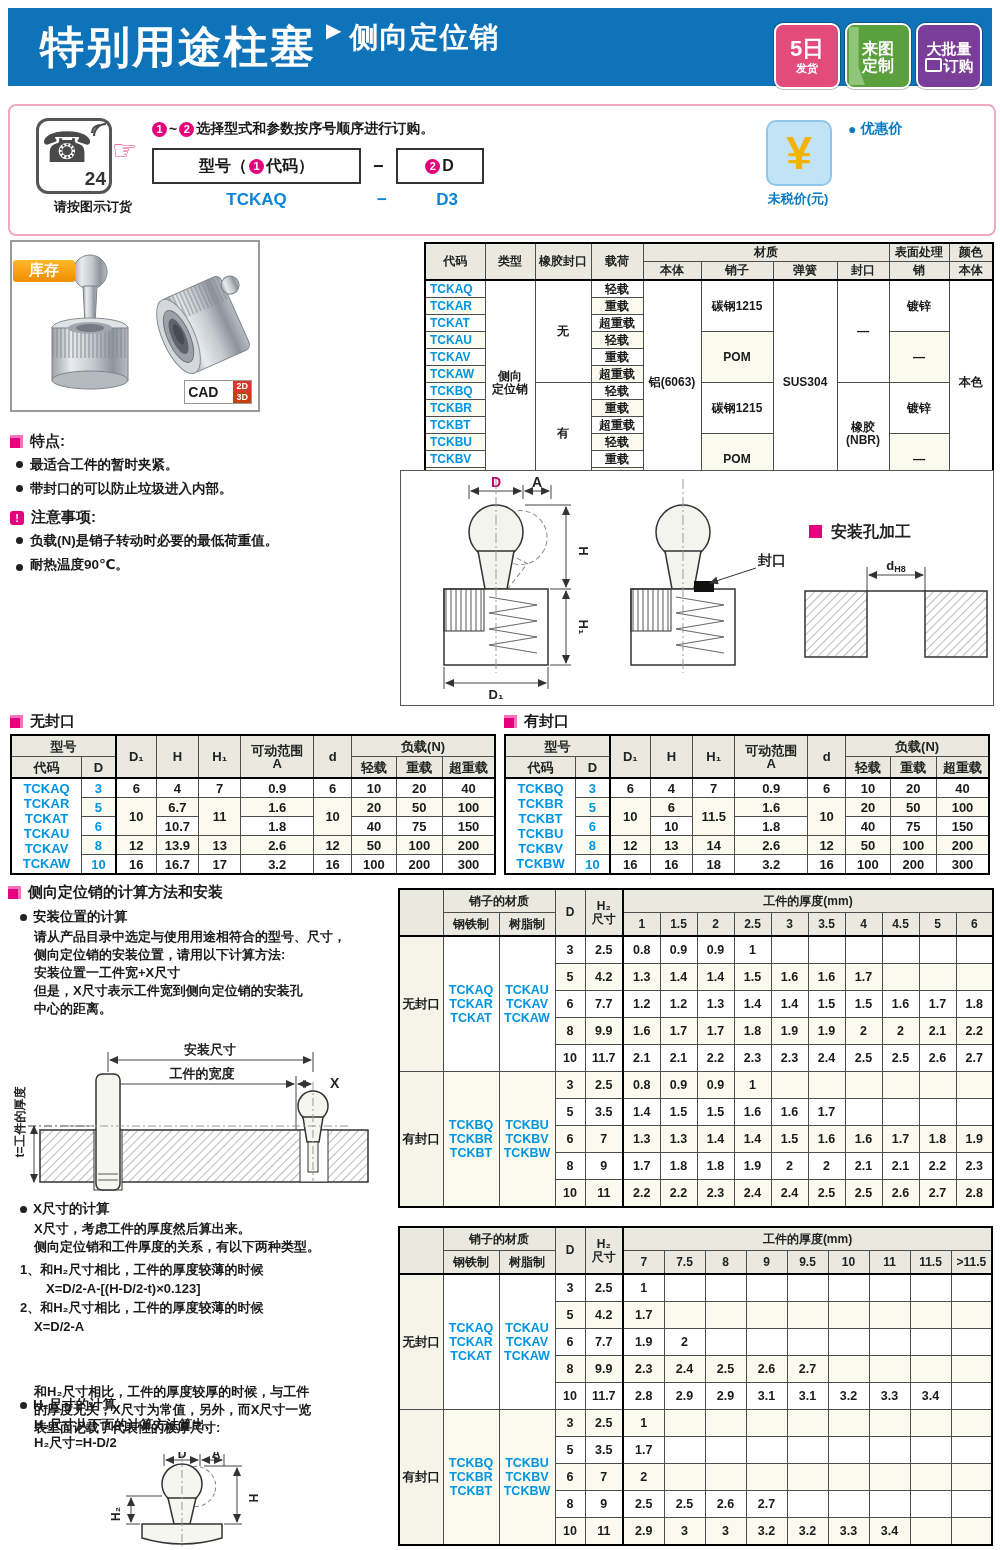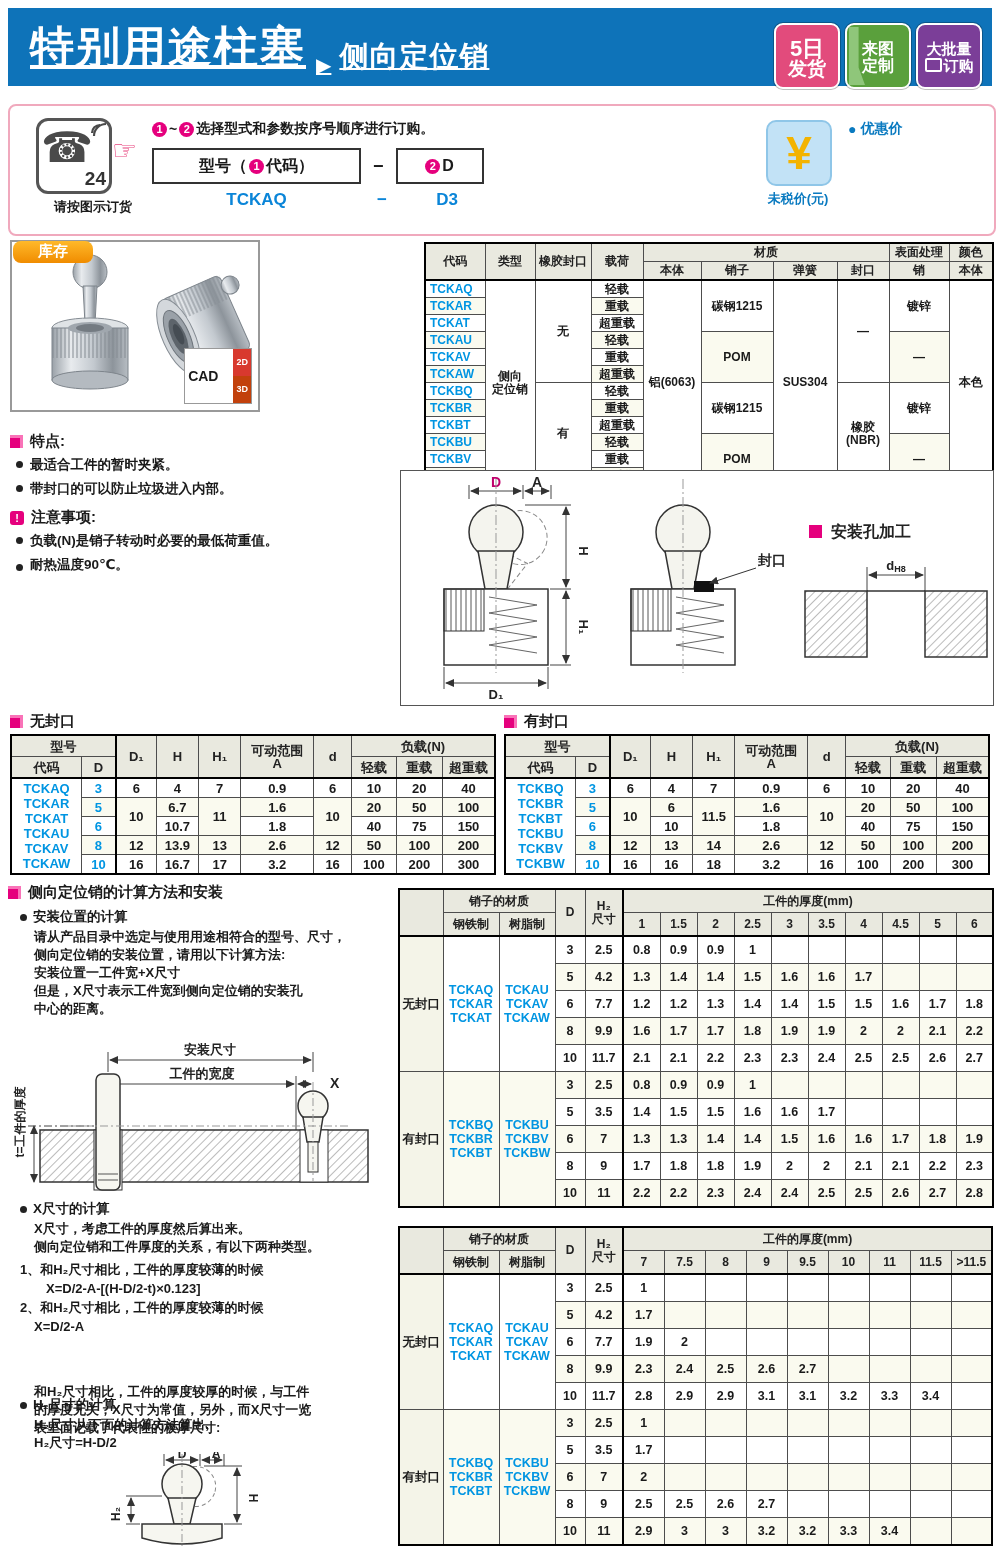--- a/index.html
+++ b/index.html
@@ -1,34 +1,34 @@
 <!DOCTYPE html>
 <html><head>
 <meta charset="utf-8">
 <style>
   html,body{margin:0;padding:0;}
   body{width:1000px;height:1550px;position:relative;background:#fff;
        font-family:"Liberation Sans","DejaVu Sans",sans-serif;color:#1a1a1a;overflow:hidden;}
   .abs{position:absolute;}
   
   .hdr{left:8px;top:8px;width:984px;height:78px;background:#0e73b9;display:flex;align-items:center;}
-  .hdr-title{display:flex;align-items:flex-end;color:#fff;padding-left:22px;white-space:nowrap;text-decoration:underline;}
+  .hdr-title{display:flex;align-items:flex-start;color:#fff;padding-left:32px;white-space:nowrap;}
   .t-main{font-size:44px;font-weight:bold;letter-spacing:2px;}
   .t-arrow{font-size:20px;margin:0 8px 0 10px;}
   .t-sub{font-size:29px;font-weight:bold;letter-spacing:1px;}
   .hdr-badges{position:absolute;right:10px;top:15px;display:flex;gap:5px;}
   .badge{width:62px;height:62px;border-radius:9px;border:2px solid #fff;box-shadow:0 0 0 1px rgba(0,0,0,.25);
          display:flex;flex-direction:column;align-items:center;justify-content:center;color:#fff;font-weight:bold;position:relative;overflow:hidden;}
   .b-pink{background:#e24b7c;}
   .b-green{background:#5aa03c;}
   .b-purple{background:#7b3e98;}
   .badge .l1{font-size:22px;line-height:24px;}
   .b-green .l1,.b-green .l2{font-size:16px;line-height:18px;}
   .b-purple .l1{font-size:15px;line-height:18px;}
-  .badge .l2{font-size:19px;line-height:15px;}
+  .badge .l2{font-size:11px;line-height:15px;}
   .ruler{position:absolute;left:2px;top:2px;width:16px;height:58px;background:#9ccf8a;opacity:.8;
          clip-path:polygon(0 0,60% 0,60% 70%,100% 100%,0 100%);}
   .cart{display:inline-block;width:13px;height:10px;border:2px solid #fff;border-radius:2px;margin-right:2px;}
   
   .order{left:8px;top:104px;width:984px;height:128px;border:2px solid #f0a9bd;border-radius:8px;background:#fff;}
   .phone-box{left:26px;top:12px;width:70px;height:70px;border:3px solid #555;border-radius:12px;}
   .phone-glyph{position:absolute;left:2px;top:6px;font-size:42px;color:#4a4a4a;line-height:42px;}
   .phone-24{position:absolute;right:3px;bottom:1px;font-size:19px;font-weight:bold;color:#333;}
   .waves{position:absolute;right:-2px;top:-4px;}
   .phone-caption{left:6px;top:92px;width:116px;text-align:right;font-size:13px;font-weight:bold;}
@@ -45,25 +45,25 @@
   .ex1{width:209px;text-align:center;} .exd{width:42px;text-align:center;} .ex2{width:88px;text-align:center;}
   .yen-box{left:756px;top:14px;width:62px;height:62px;background:#c2e2f6;border:2px solid #8fc6e8;border-radius:10px;
            display:flex;align-items:center;justify-content:center;font-size:46px;font-weight:bold;color:#f3b300;}
   .tax-note{left:738px;top:84px;width:100px;text-align:center;color:#0a7ac0;font-size:13px;font-weight:bold;}
   .price-title{left:838px;top:14px;display:flex;align-items:center;gap:4px;color:#0a7ac0;font-size:14px;font-weight:bold;}
   .price-tbl{left:838px;top:36px;border-collapse:collapse;table-layout:fixed;}
   .price-tbl td{border:1px solid #777;font-size:12px;font-weight:bold;text-align:center;height:21px;padding:0 2px;background:#fff;}
   .price-tbl td.ph{background:#cfe9f8;}
   
   .photo-box{left:10px;top:240px;width:246px;height:168px;border:2px solid #999;background:#fff;}
-  .stock{left:13px;top:241px;background:linear-gradient(#ffb92a,#f08c00);color:#fff;font-size:15px;font-weight:bold;
-         padding:1px 25px 2px;border-radius:8px;z-index:3;}
+  .stock{left:13px;top:260px;background:linear-gradient(#ffb92a,#f08c00);color:#fff;font-size:15px;font-weight:bold;
+         padding:1px 16px 2px;border-radius:3px;z-index:3;}
   .cad{right:4px;bottom:4px;position:absolute;display:flex;align-items:center;border:1px solid #999;background:#fff;z-index:3;gap:12px;}
   .cad-txt{font-size:14px;font-weight:bold;padding:3px 3px;}
-  .cad-col span{display:block;font-size:9px;font-weight:bold;color:#fff;padding:8px 3px;line-height:11px;text-align:center;}
+  .cad-col span{display:block;font-size:9px;font-weight:bold;color:#fff;padding:0 3px;line-height:11px;text-align:center;}
   .cad-2d{background:#d8392e;} .cad-3d{background:#c2410c;}
   .sec-line{display:flex;align-items:center;gap:7px;font-size:15px;font-weight:bold;}
   .sq{width:13px;height:13px;background:#e5007d;box-shadow:inset -3px 3px 0 #f973b8;flex:none;}
   .note-ic{width:14px;height:14px;background:#e5007d;border-radius:3px;color:#fff;font-size:11px;font-weight:bold;
            display:flex;align-items:center;justify-content:center;flex:none;}
   .bullet-line{display:flex;align-items:flex-start;gap:7px;font-size:13.5px;font-weight:bold;line-height:17px;}
   .dot{width:7px;height:7px;border-radius:50%;background:#222;margin-top:5px;flex:none;}
   
   .tbl{border-collapse:collapse;table-layout:fixed;background:#fff;border:2px solid #000;}
   .tbl th,.tbl td{border:1px solid #4d4d4d;text-align:center;font-weight:bold;padding:0 1px;overflow:hidden;}

